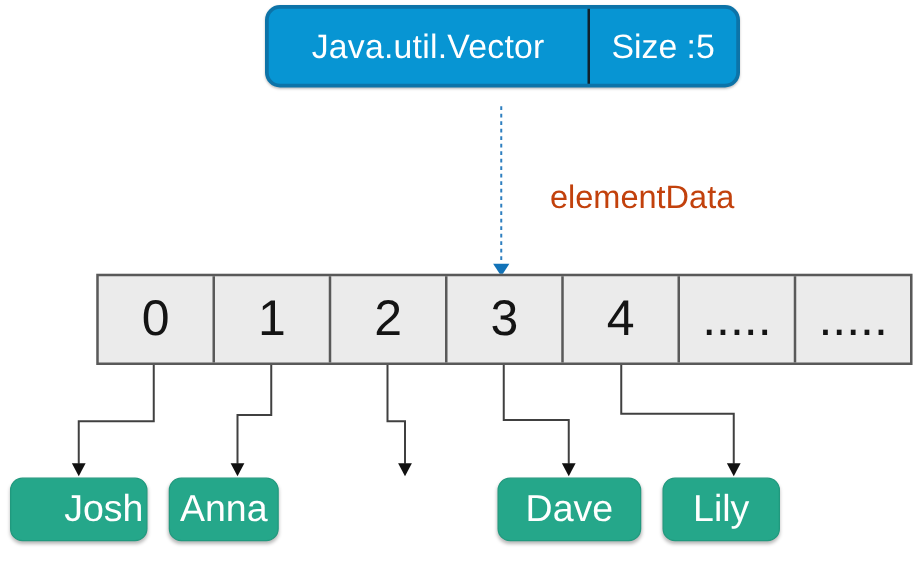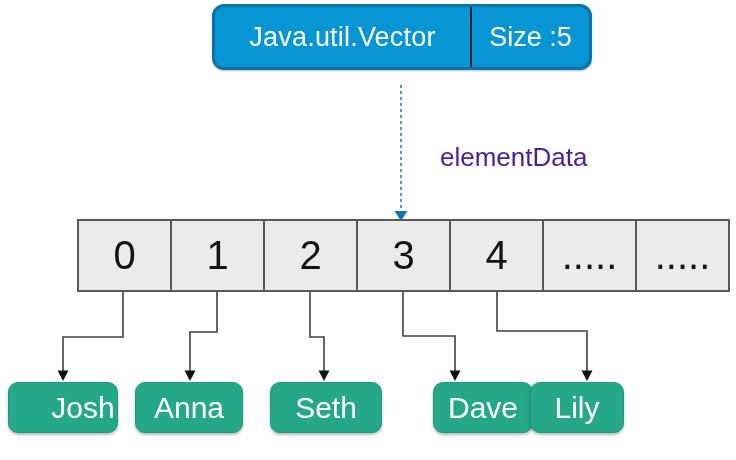--- a/index.html
+++ b/index.html
@@ -28,21 +28,21 @@
   }
   .header-divider{width:2px;background:#10212b;}
   .header-right{
     flex:1;display:flex;align-items:center;justify-content:center;
     color:#ffffff;font-size:27px;
   }
 
   
   .pointer-label{
     position:absolute;left:440px;top:142px;
-    color:#4c1d95;font-size:26px;
+    color:#c2410c;font-size:26px;
   }
 
   
   .connectors{
     position:absolute;left:0;top:0;width:736px;height:460px;
     pointer-events:none;
   }
 
   
   .array-row{
@@ -67,23 +67,23 @@
     position:absolute;top:382px;height:51px;
     box-sizing:border-box;
     background:#25A78A;
     border:1px solid #21997E;
     border-radius:10px;
     display:flex;align-items:center;justify-content:center;
     color:#ffffff;font-size:30px;
     box-shadow:0 2px 3px rgba(0,0,0,0.28);
   }
   .e0{left:8px;width:110px;padding-left:40px;}
-  .e1{left:135px;width:108px;}
+  .e1{left:135px;width:88px;}
   .e2{left:270px;width:112px;}
-  .e3{left:398px;width:100px;margin-left:35px;}
+  .e3{left:398px;width:115px;}
   .e4{left:530px;width:94px;}
 </style>
 </head>
 <body>
 
 <div class="canvas">
 
   <div class="header-box">
     <div class="header-left">Java.util.Vector</div>
     <div class="header-divider"></div>
@@ -115,17 +115,16 @@
     <div class="array-cell">1</div>
     <div class="array-cell">2</div>
     <div class="array-cell">3</div>
     <div class="array-cell">4</div>
     <div class="array-cell">.....</div>
     <div class="array-cell">.....</div>
   </div>
 
   <div class="element-box e0">Josh</div>
   <div class="element-box e1">Anna</div>
-  <div class="element-box e2">Seth</div>
   <div class="element-box e3">Dave</div>
   <div class="element-box e4">Lily</div>
 
 </div>
 
 </body></html>

